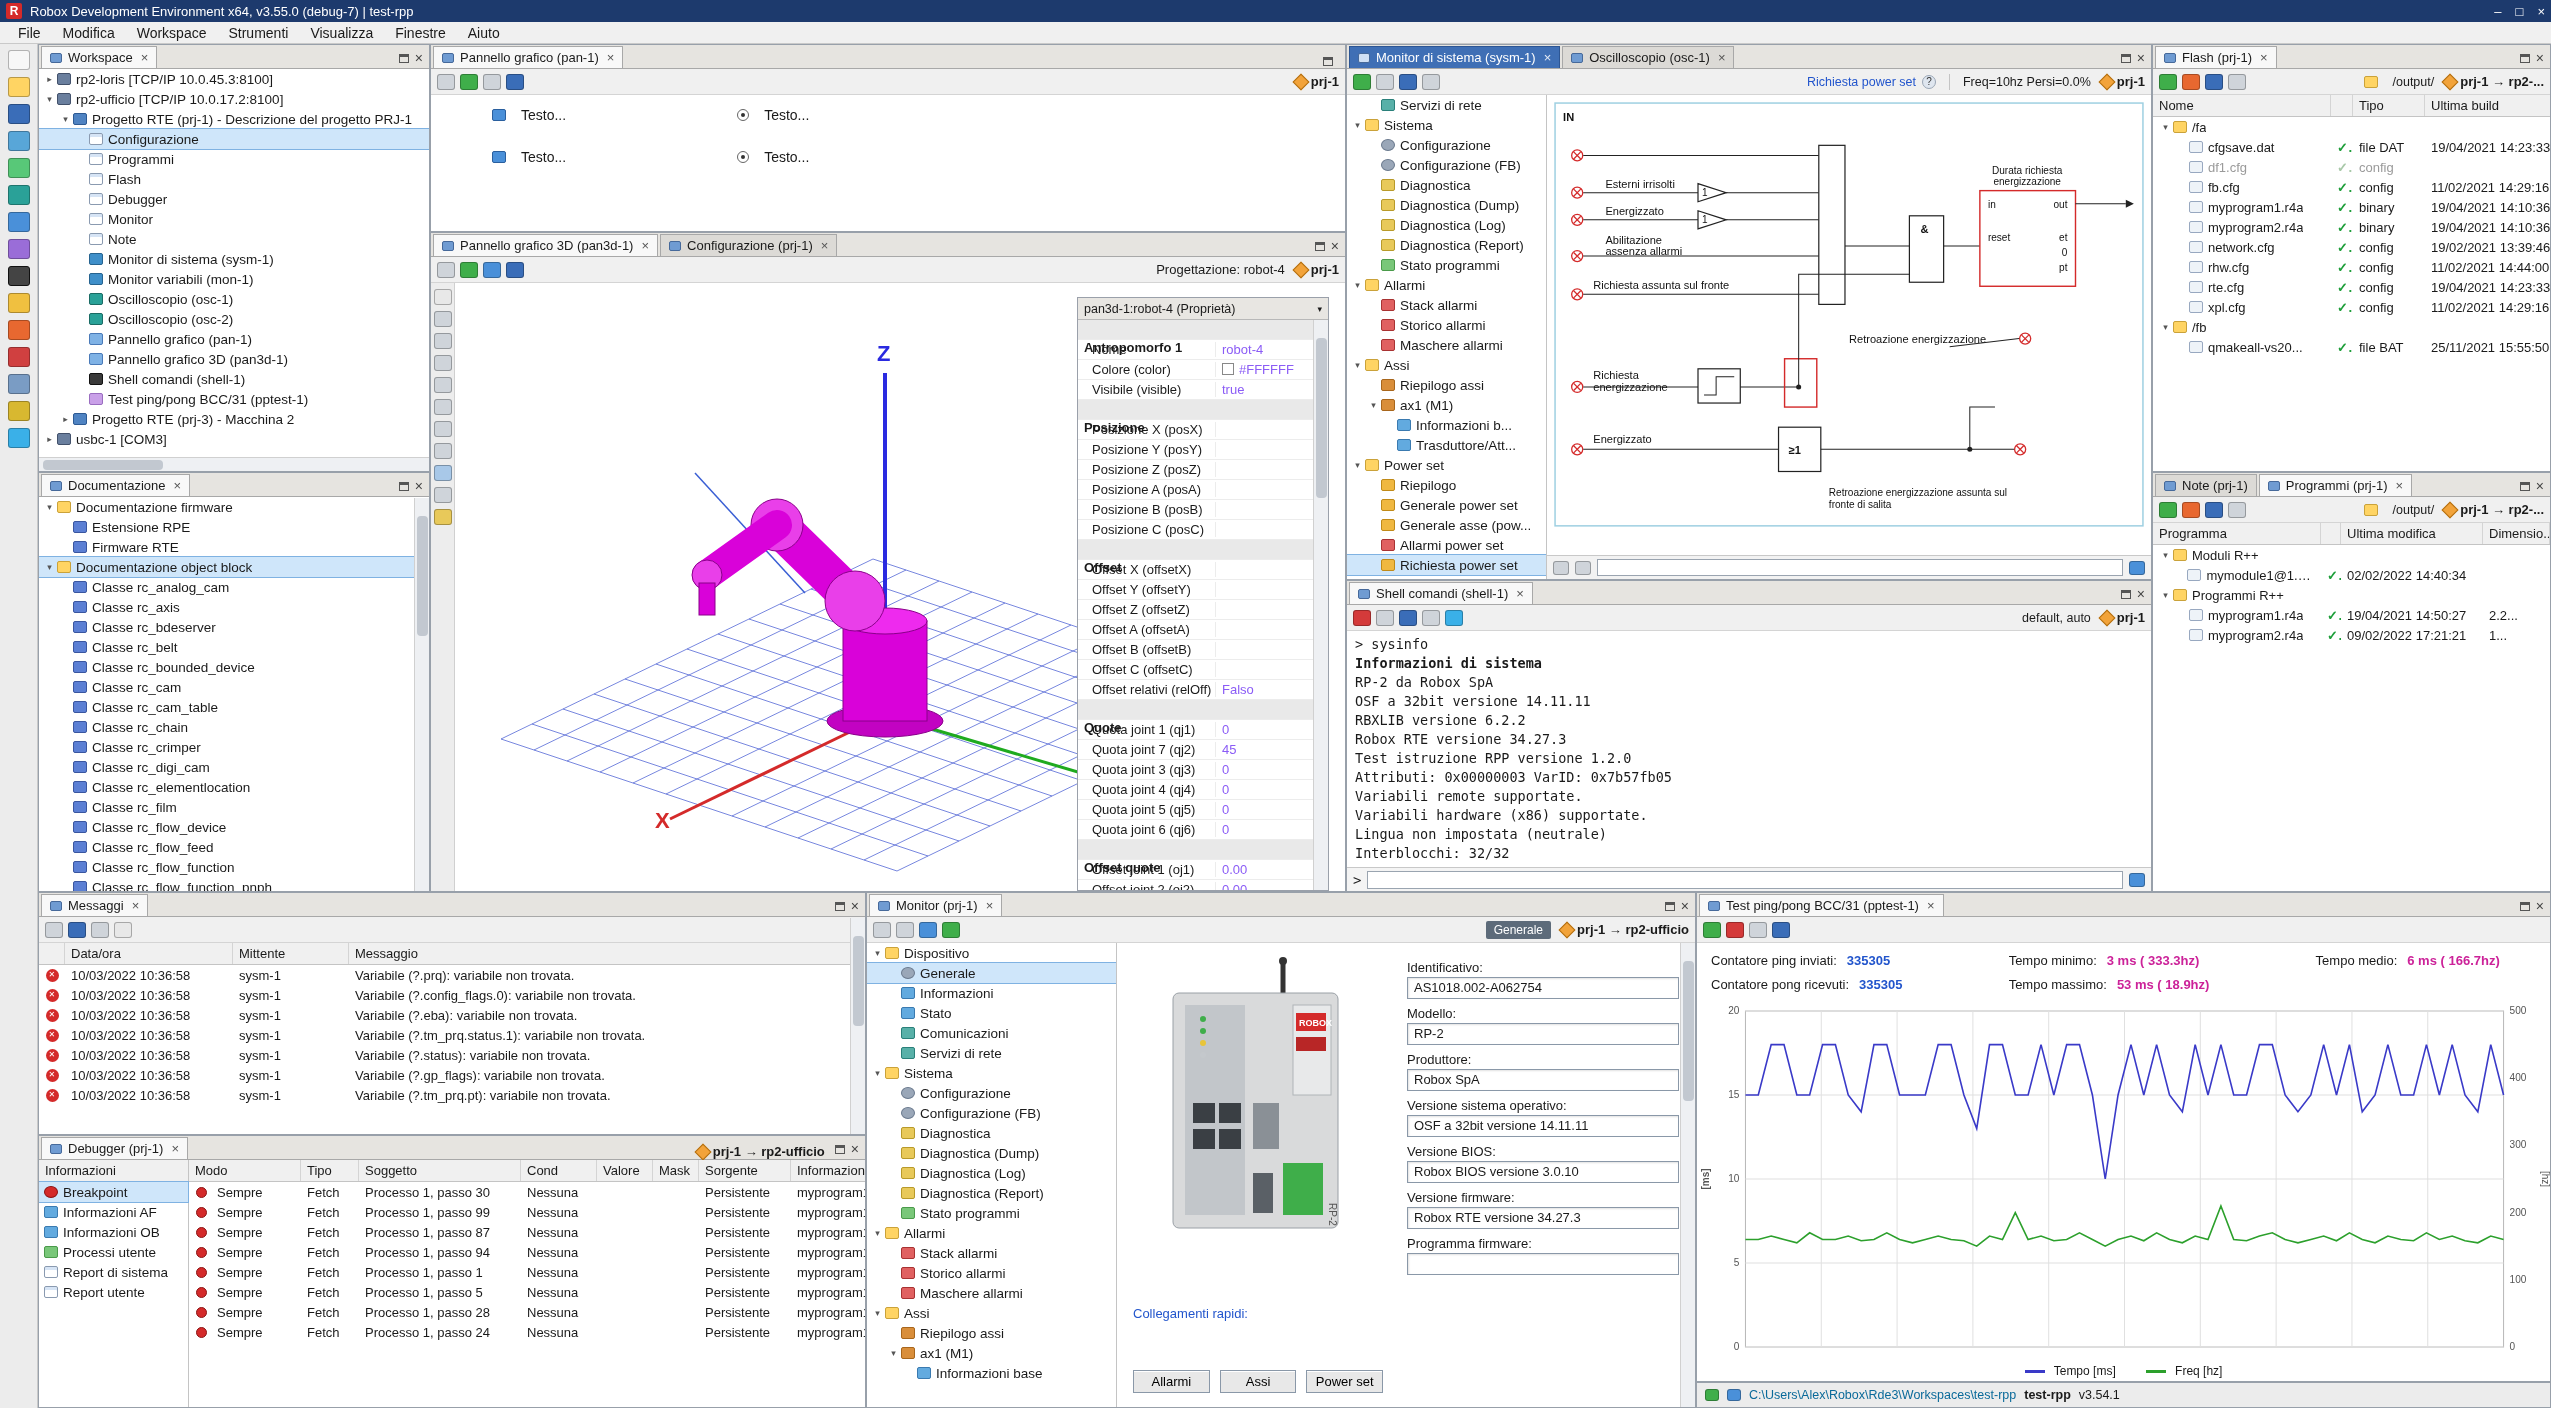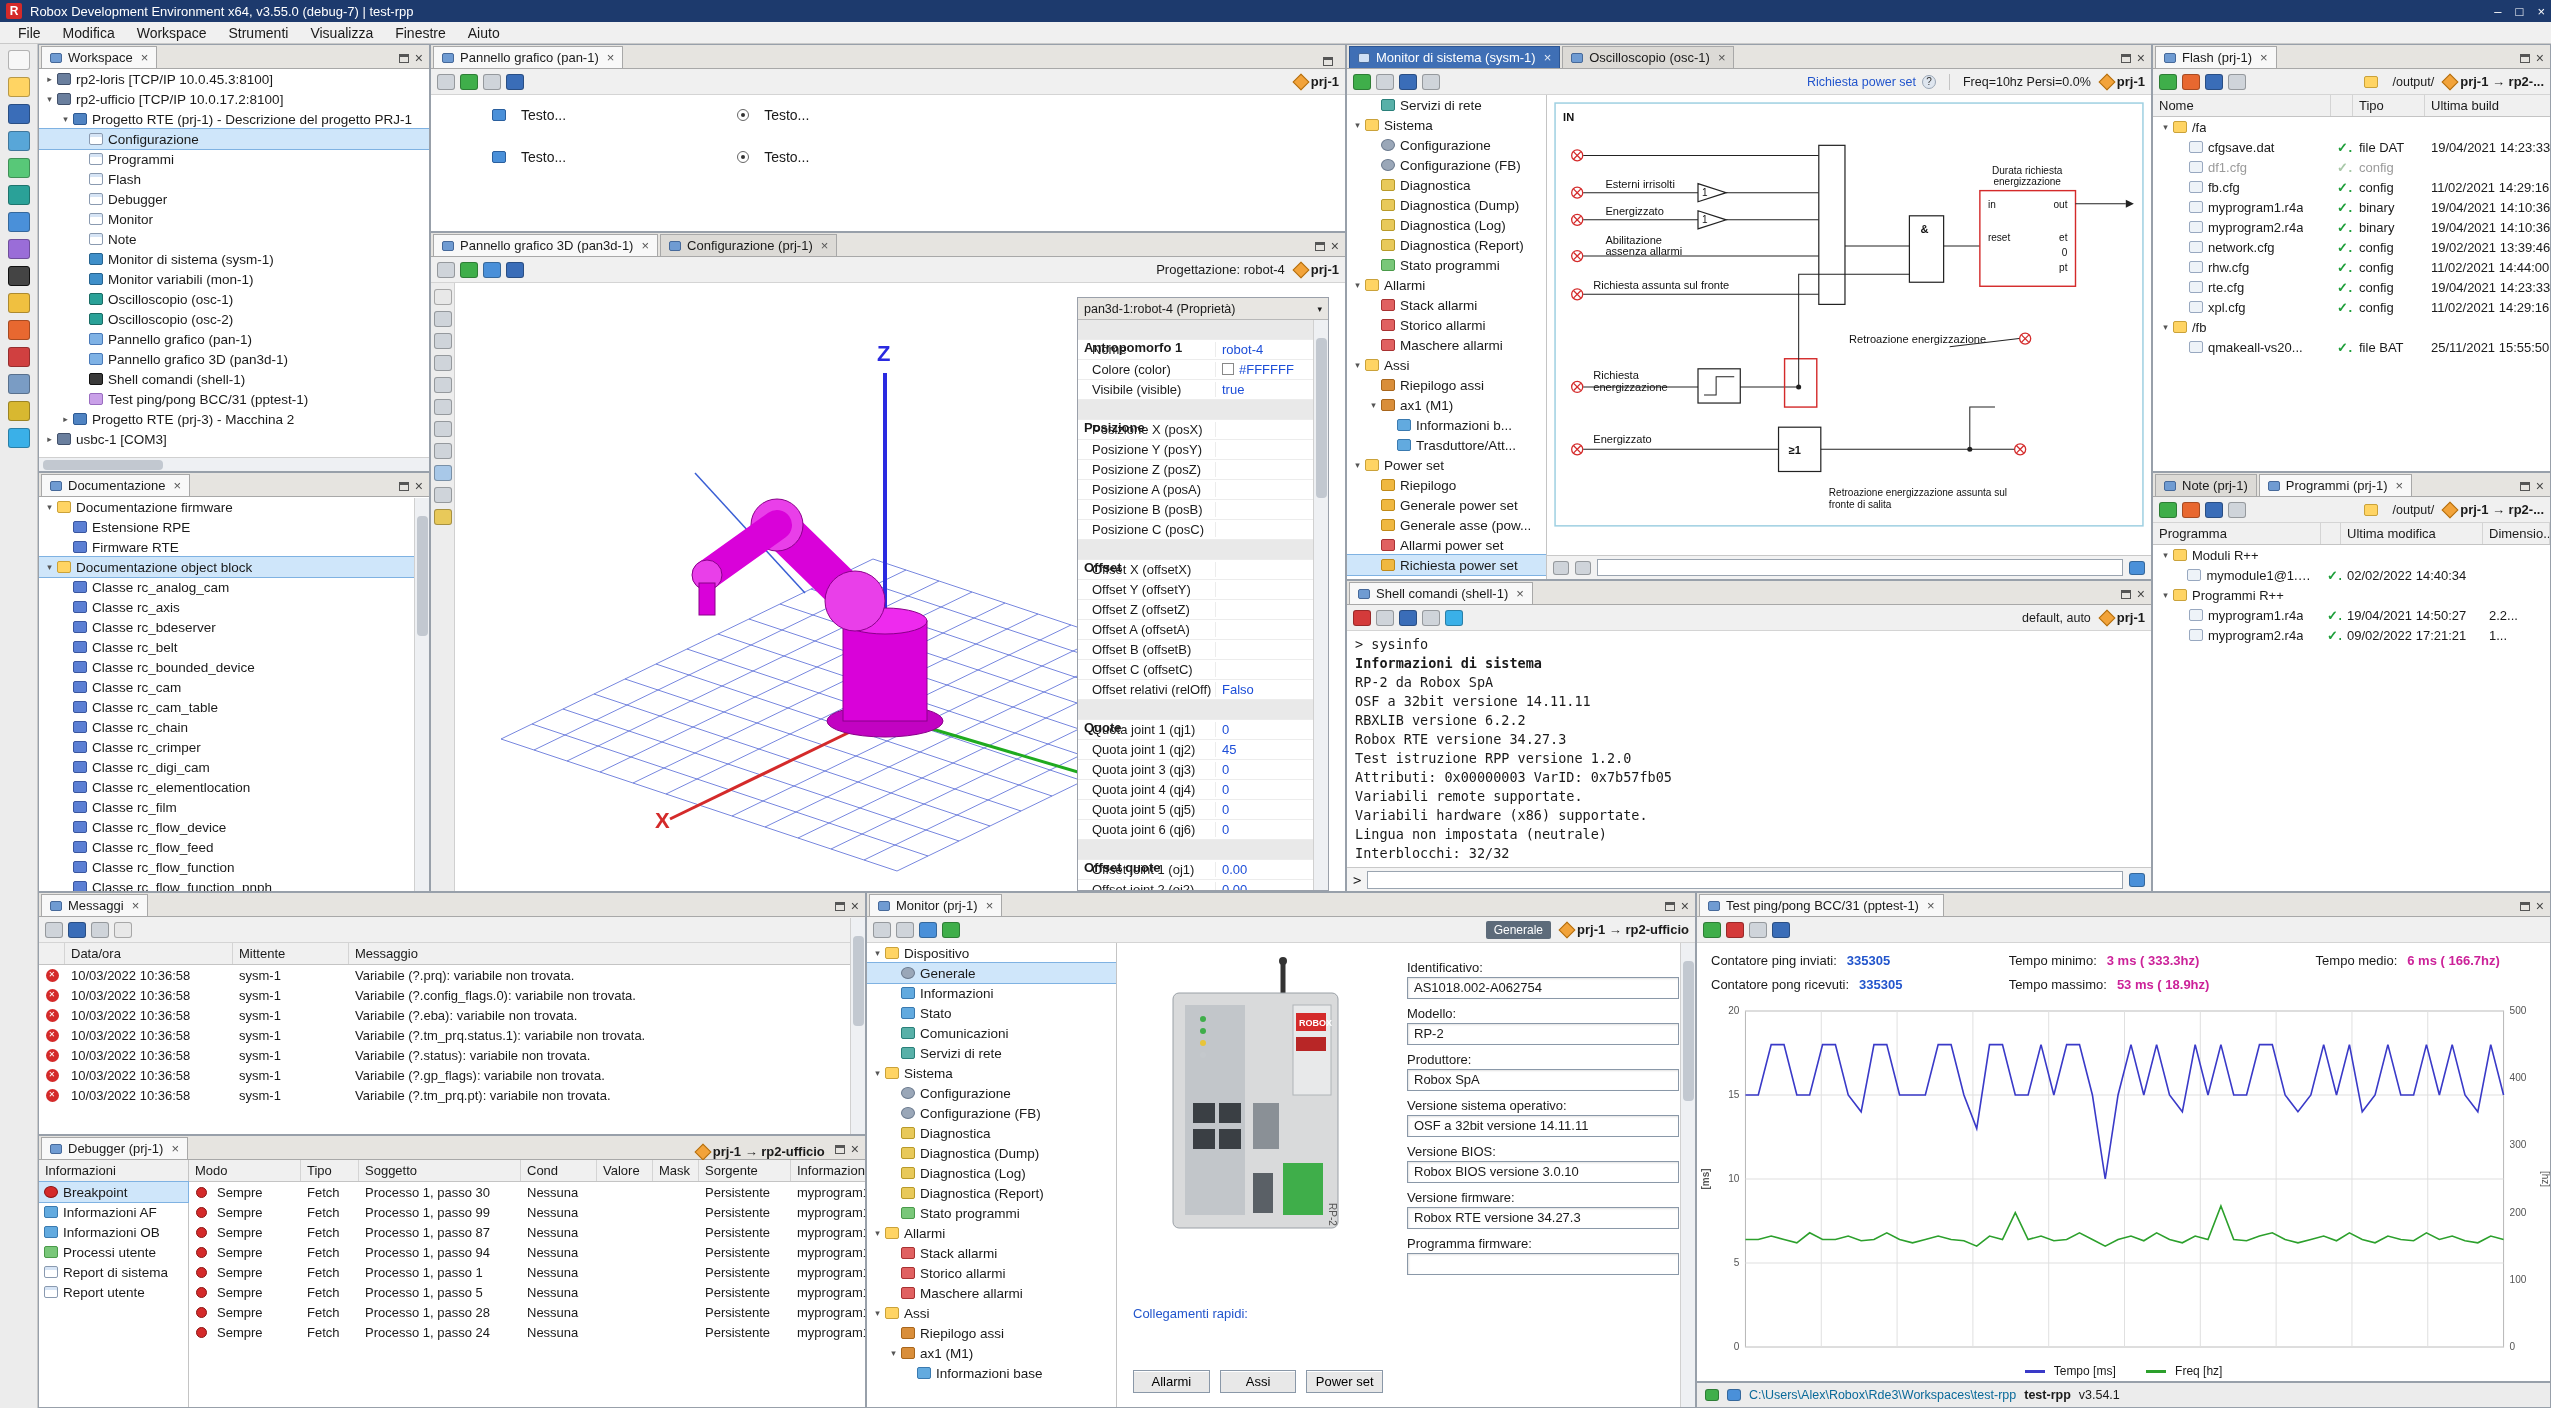--- a/index.html
+++ b/index.html
@@ -112,21 +112,21 @@
   .sline{white-space:pre;}
   .bold{font-weight:bold;}
   .shellinput{height:24px;border-top:1px solid #c8c8c8;background:#f4f4f4;display:flex;align-items:center;gap:6px;padding:0 6px;flex:none;}
   .shellinput input{flex:1;height:18px;border:1px solid #9aa4b0;font-family:"DejaVu Sans Mono",monospace;font-size:13px;padding:0 4px;}
   
   #props{position:absolute;right:16px;top:14px;bottom:0;width:252px;background:#f6f6f6;border:1px solid #9aa0aa;display:flex;flex-direction:column;font-size:13px;}
   #propstitle{height:22px;background:#e8e6e2;border-bottom:1px solid #b8b8b8;display:flex;align-items:center;padding:0 6px;gap:6px;font-size:12.5px;}
   #propsrows{flex:1;overflow:hidden;background:#fff;}
   .prow{display:flex;height:20px;align-items:center;border-bottom:1px solid #ececec;}
   .prow .plab{width:138px;flex:none;padding:0 4px 0 14px;overflow:hidden;white-space:nowrap;border-right:1px solid #ececec;}
-  .prow .pval{flex:1;padding:0 6px;color:#1d4ed8;overflow:hidden;white-space:nowrap;}
+  .prow .pval{flex:1;padding:0 6px;color:#8b5cf6;overflow:hidden;white-space:nowrap;}
   .prow.ph{background:#e9e9e9;font-weight:bold;}
   .prow.ph .plab{width:auto;border:none;padding-left:6px;margin-top:35px;}
   .prow.swatch .pval::before{content:"";display:inline-block;width:10px;height:10px;background:#ffffff;border:1px solid #888;margin-right:5px;vertical-align:-1px;}
   
   .fieldlab{font-size:13px;margin:7px 0 2px 0;}
   .fieldval{height:22px;border:1px solid #8a98a8;background:#fff;padding:2px 6px;font-size:13px;box-shadow:inset 1px 1px 2px rgba(0,0,0,.12);white-space:nowrap;overflow:hidden;}
   .quickbtn{border:1px solid #8a98a8;background:#e8e8e8;padding:3px 0;width:110px;text-align:center;font-size:13px;box-shadow:0 1px 0 #fff inset;}
   
   #statgrid{display:grid;grid-auto-flow:column;grid-template-rows:repeat(2,22px);column-gap:70px;row-gap:2px;padding:6px 14px;font-size:13px;}
   .stat{display:flex;gap:10px;align-items:center;white-space:nowrap;}
@@ -704,21 +704,21 @@
           </div>
           <div class="prow ph">
             <span class="plab">Quote</span>
 
           </div>
           <div class="prow">
             <span class="plab">Quota joint 1 (qj1)</span>
             <span class="pval">0</span>
           </div>
           <div class="prow">
-            <span class="plab">Quota joint 1 (qj2)</span>
+            <span class="plab">Quota joint 7 (qj2)</span>
             <span class="pval">45</span>
           </div>
           <div class="prow">
             <span class="plab">Quota joint 3 (qj3)</span>
             <span class="pval">0</span>
           </div>
           <div class="prow">
             <span class="plab">Quota joint 4 (qj4)</span>
             <span class="pval">0</span>
           </div>

